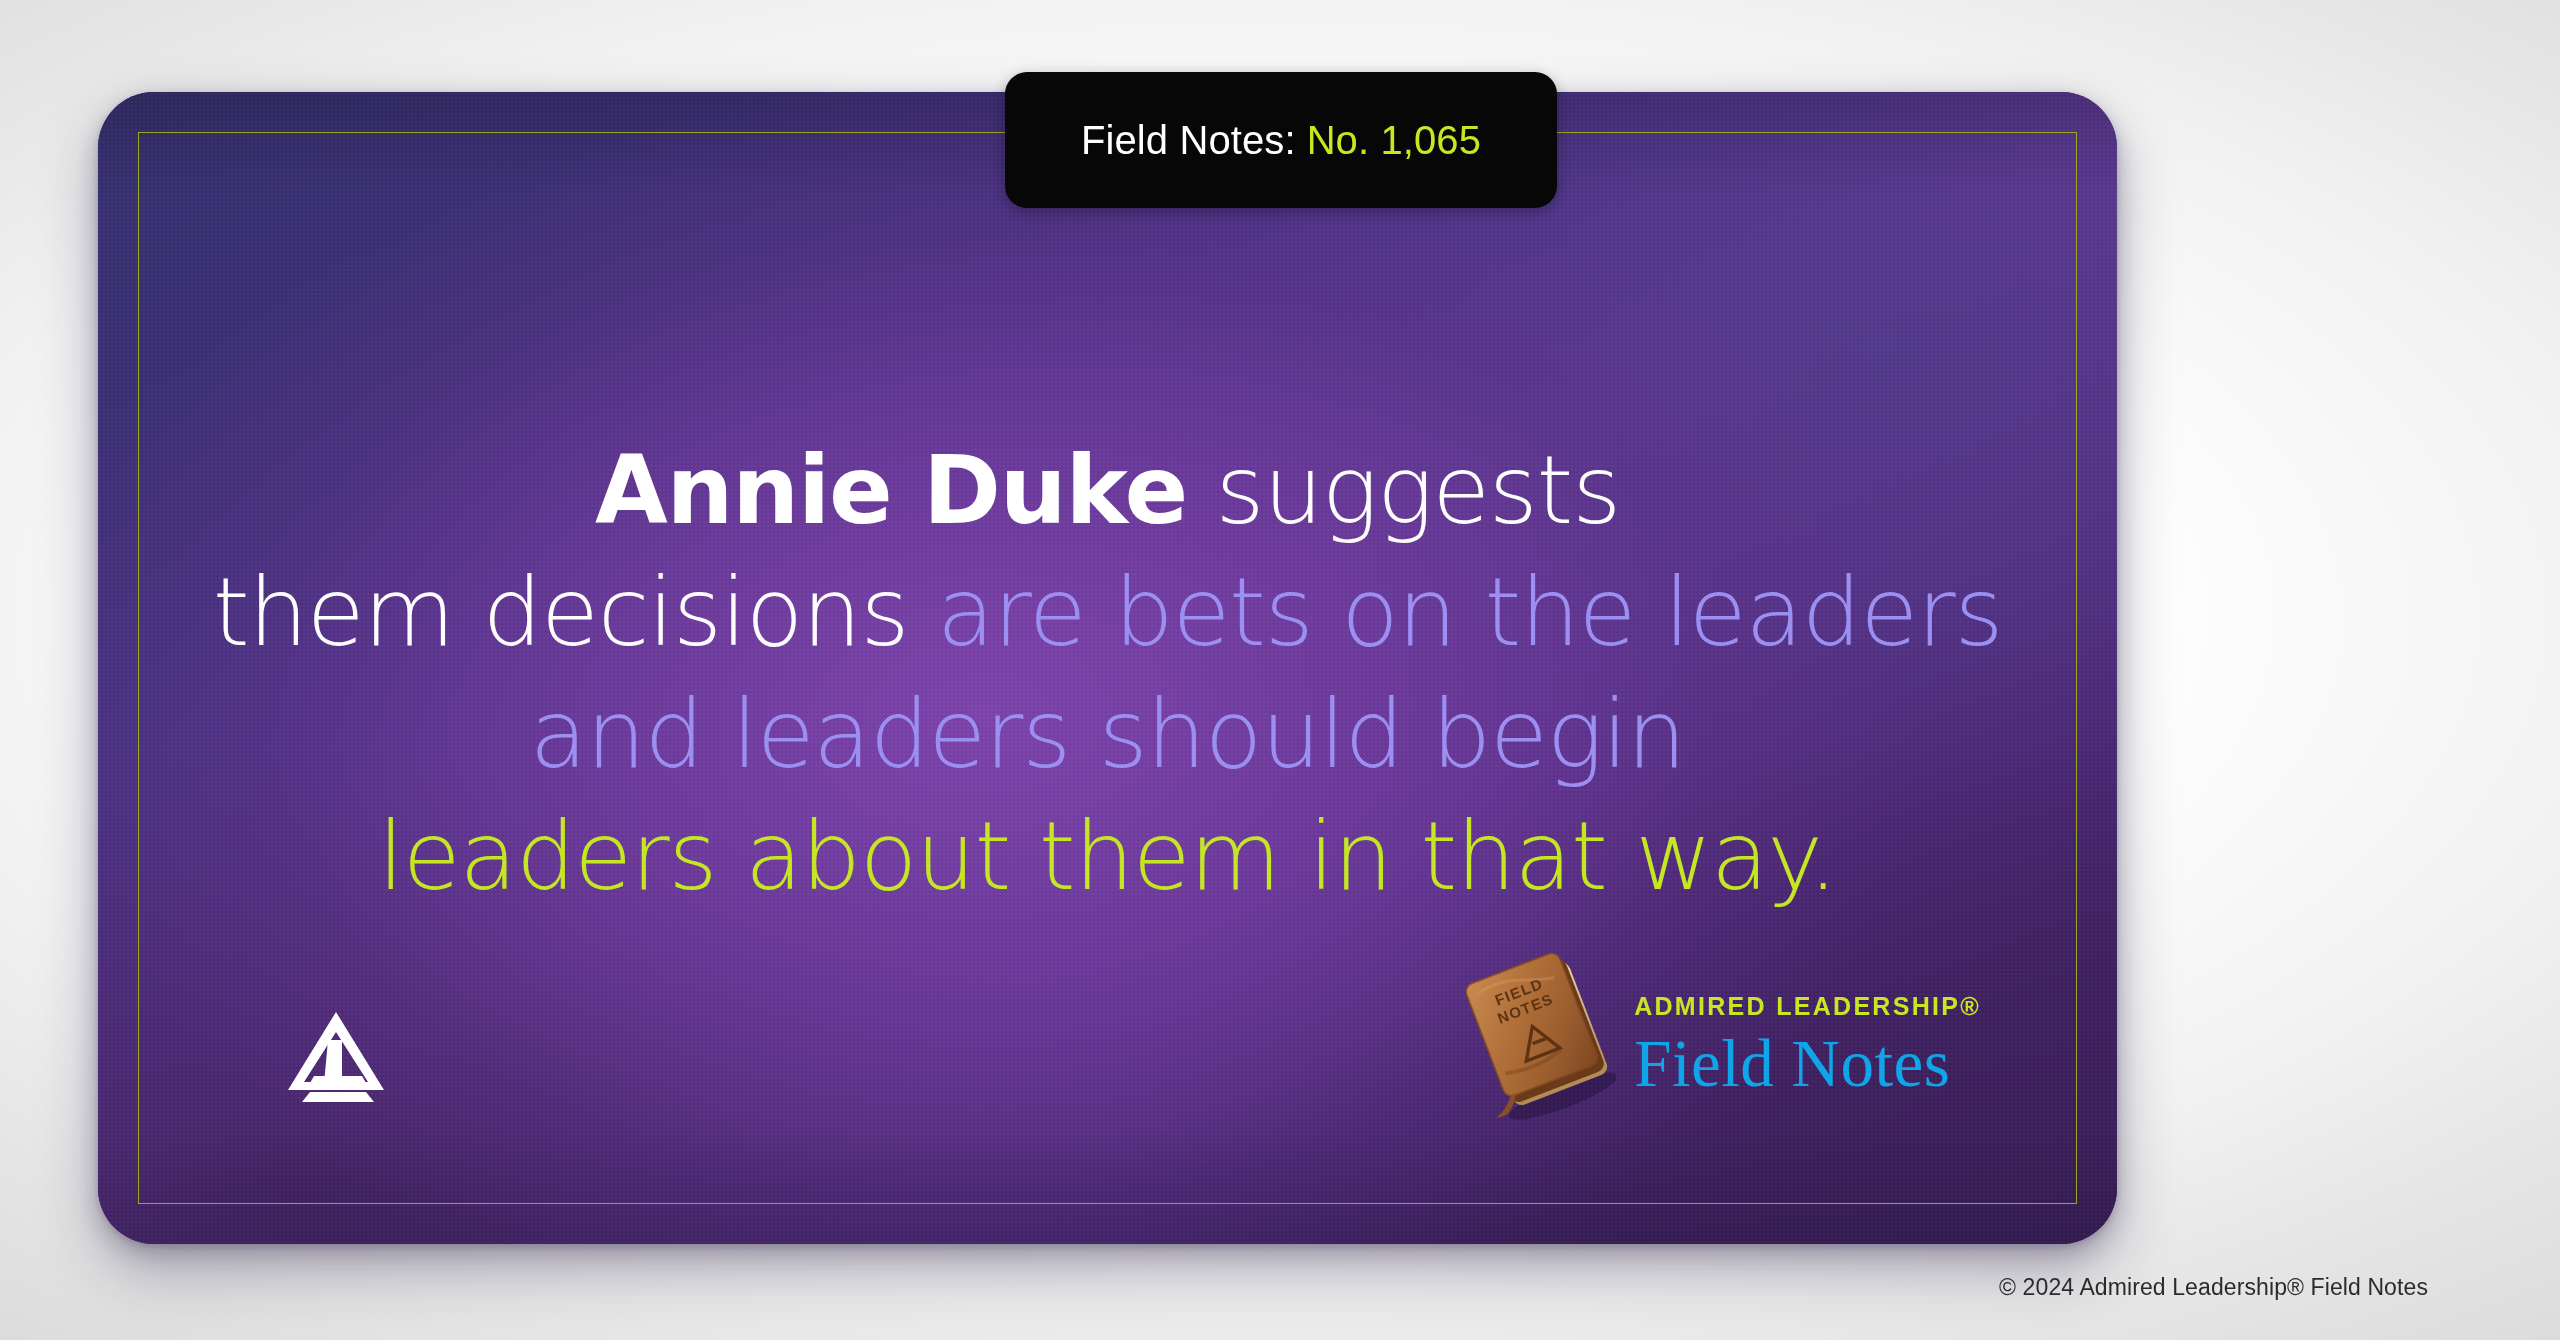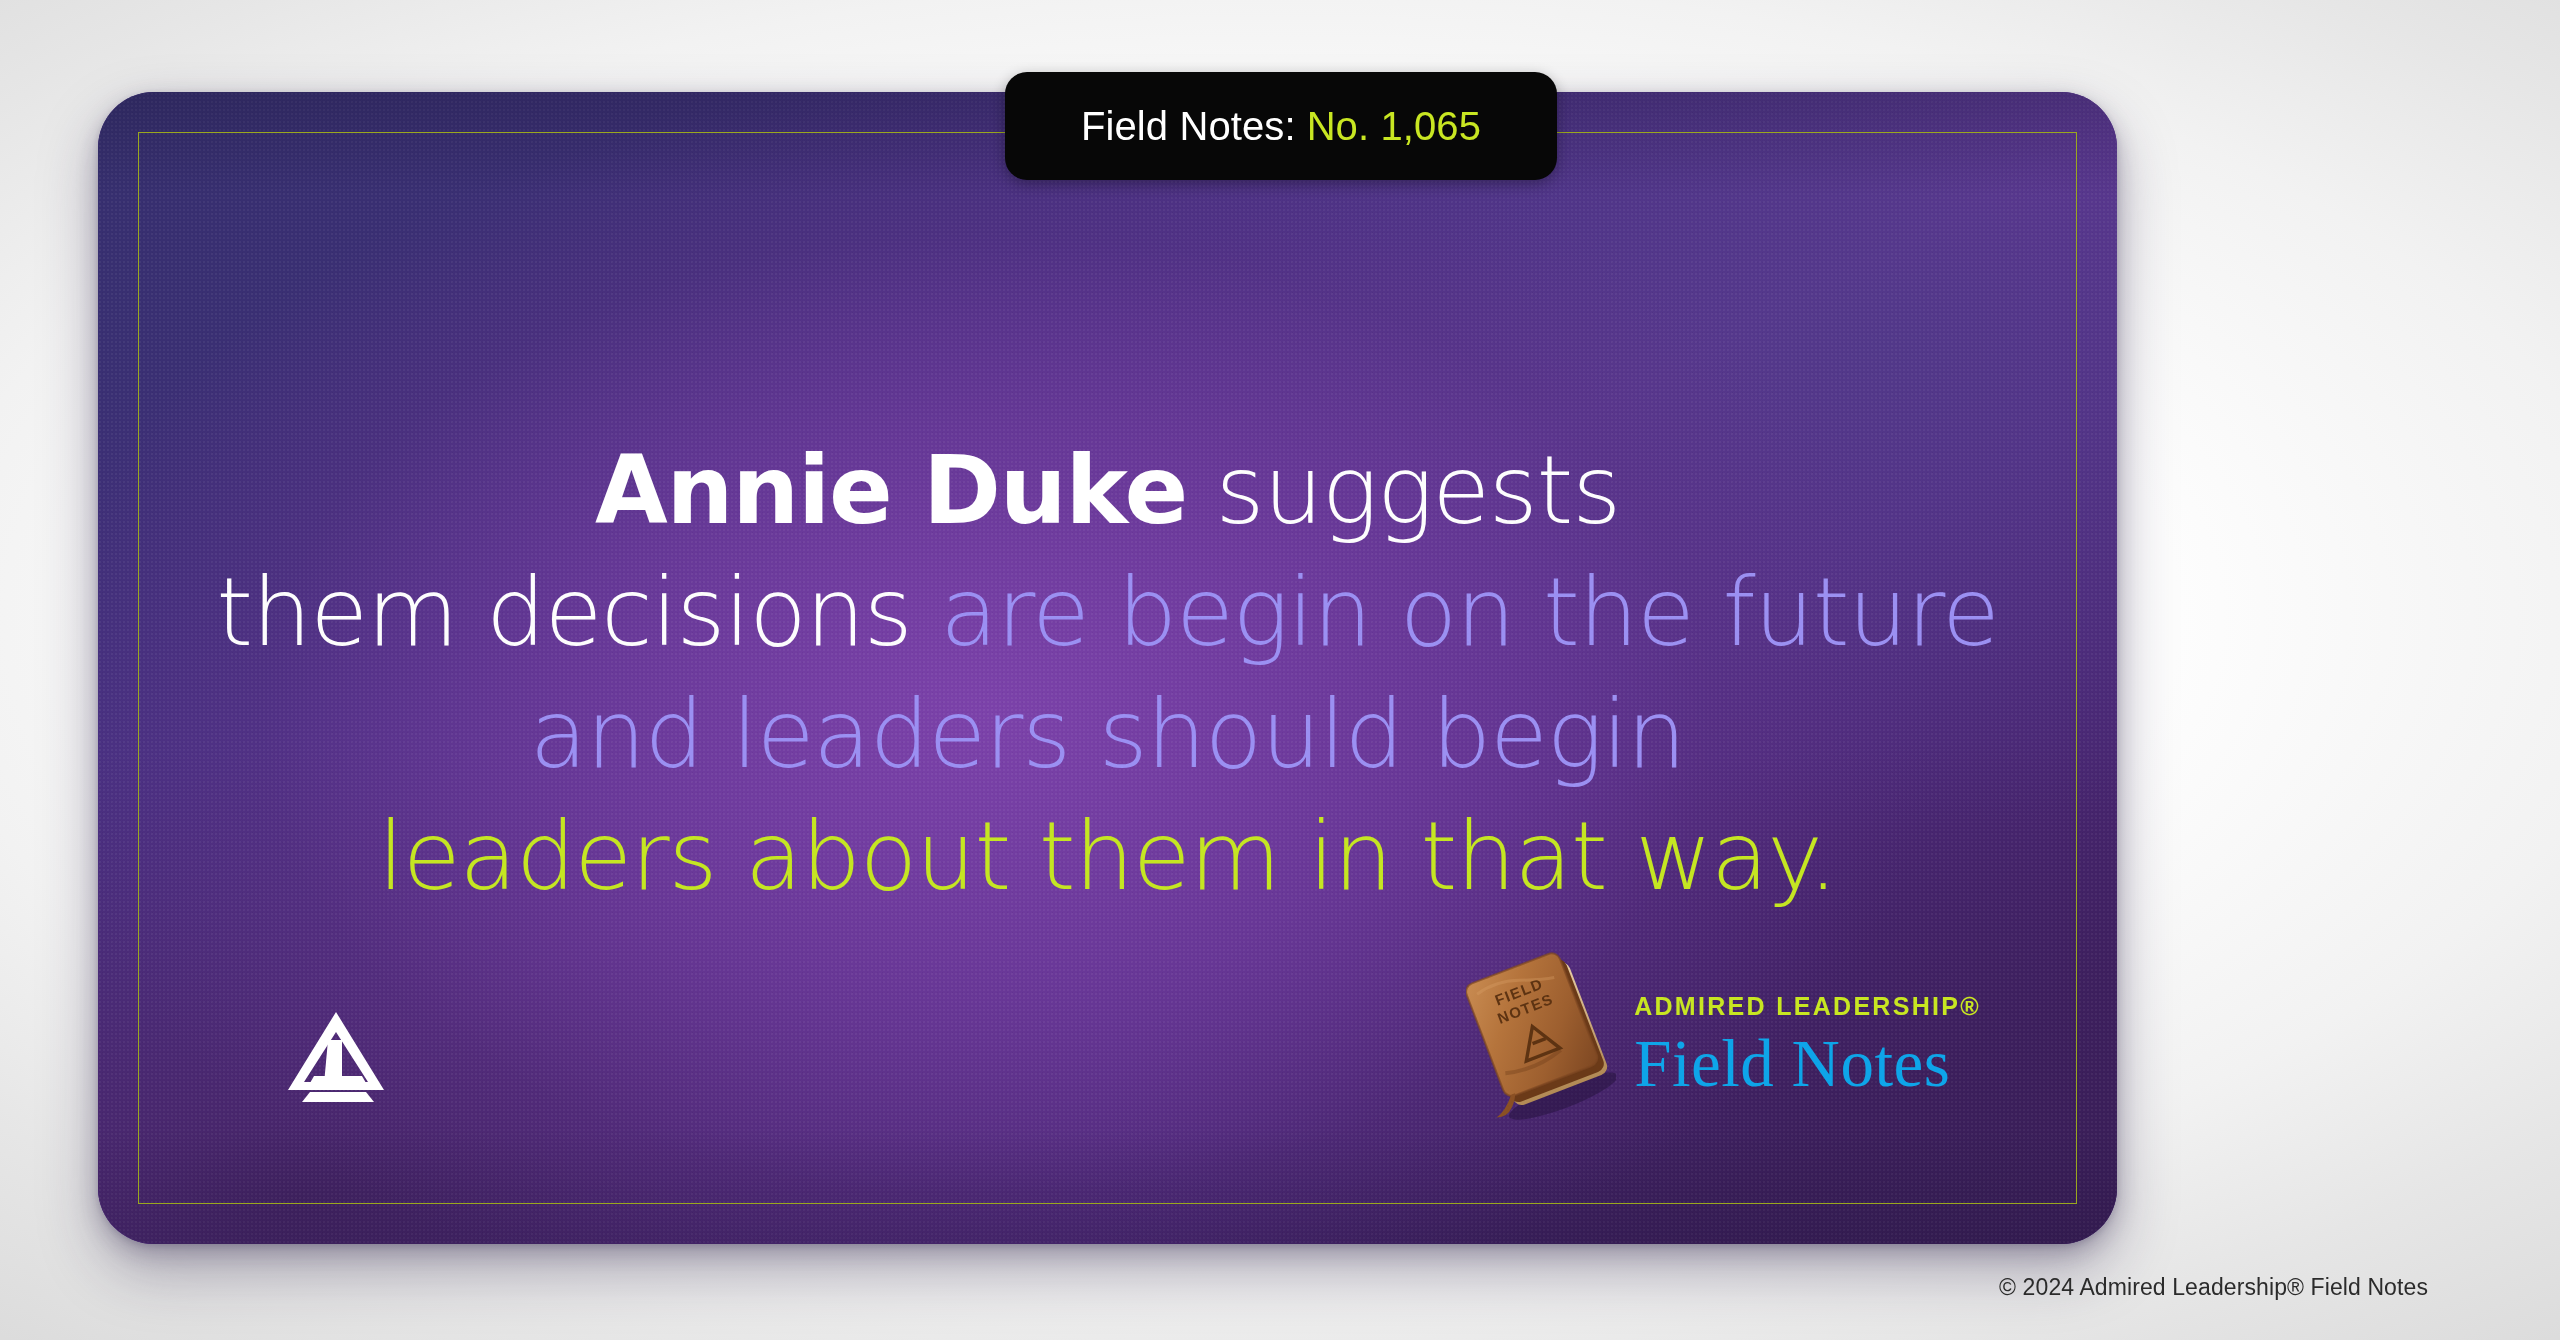--- a/index.html
+++ b/index.html
@@ -64,21 +64,21 @@
     position:absolute;
     left:40px; top:40px; right:40px; bottom:40px;
     border:1.6px solid #9aa81e;
     pointer-events:none;
   }
 
   
   #header-pill {
     position:absolute;
     left:1005px; top:72px;
-    width:552px; height:108px;
+    width:552px; height:136px;
     background:#070707;
     border-radius:22px;
     display:flex; align-items:center; justify-content:center;
     z-index:40;
     box-shadow:0 4px 14px rgba(0,0,0,.30);
   }
   #header-pill .t {
     font-size:40px; letter-spacing:.1px; white-space:nowrap;
     font-family:"Liberation Sans", sans-serif;
   }
@@ -158,21 +158,21 @@
 <div id="page">
 
   <div id="card">
     <div id="card-bg"></div>
     <div id="card-tex"></div>
     <div id="card-edge"></div>
     <div id="inner-border"></div>
 
     <div id="quote">
       <span class="ln"><span class="c-bold">Annie Duke</span><span class="c-white"> suggests</span></span>
-      <span class="ln"><span class="c-white">them decisions </span><span class="c-lav">are begin on the future</span></span>
+      <span class="ln"><span class="c-white">them decisions </span><span class="c-lav">are bets on the leaders</span></span>
       <span class="ln c-lav">and leaders should begin</span>
       <span class="ln c-lime">leaders about them in that way.</span>
     </div>
 
     <div id="al-logo">
       <svg viewBox="0 0 104 92" width="104" height="92" aria-hidden="true">
         <g fill="#ffffff">
           <path d="M52 2 L100 80 L4 80 Z M52 22 L84 72 L20 72 Z" fill-rule="evenodd"></path>
           <path d="M44 30 L58 30 L58 74 L40 74 Z"></path>
           <path d="M30 66 L78 66 L86 80 L22 80 Z"></path>

